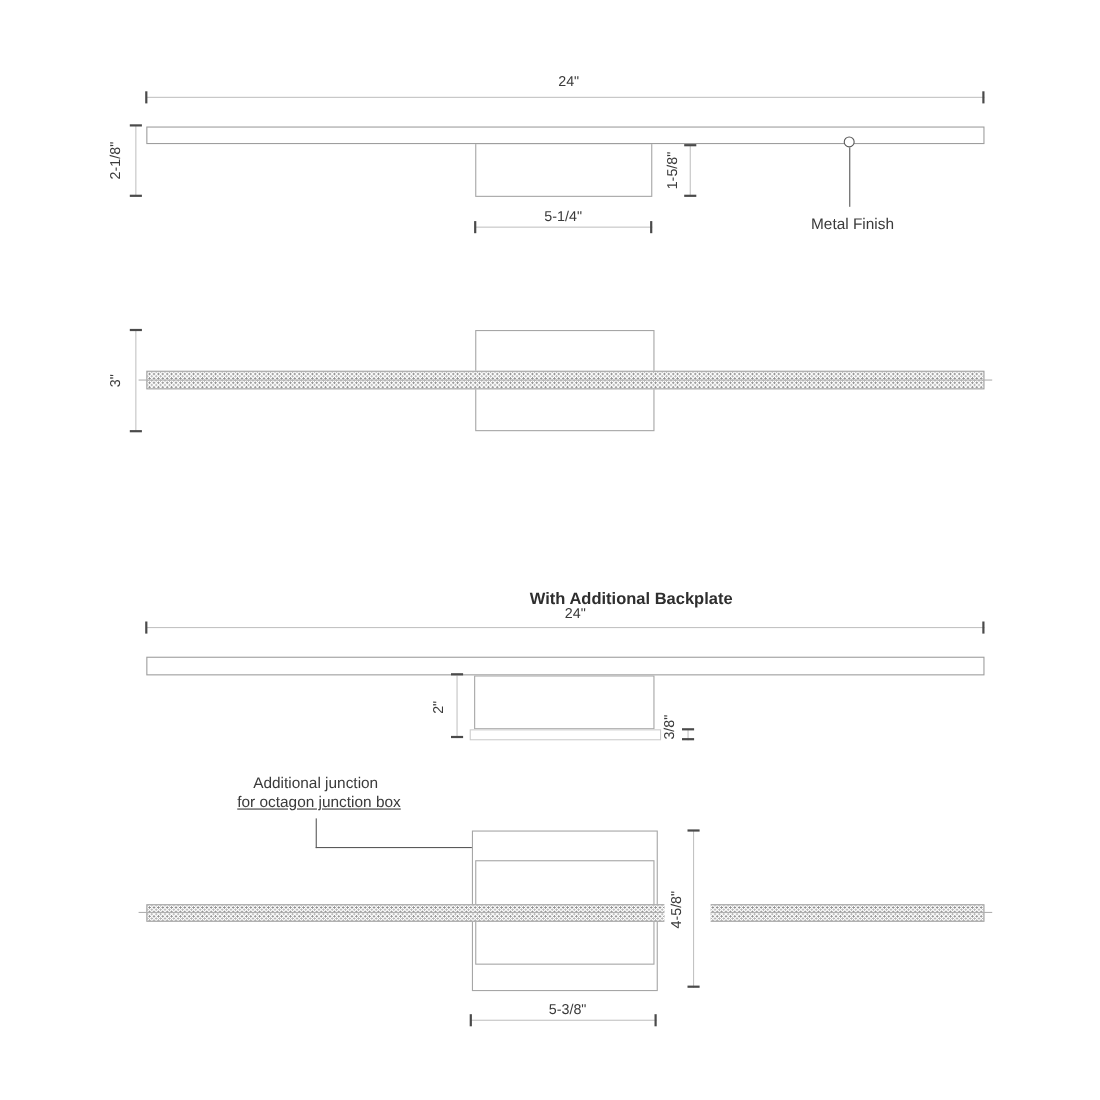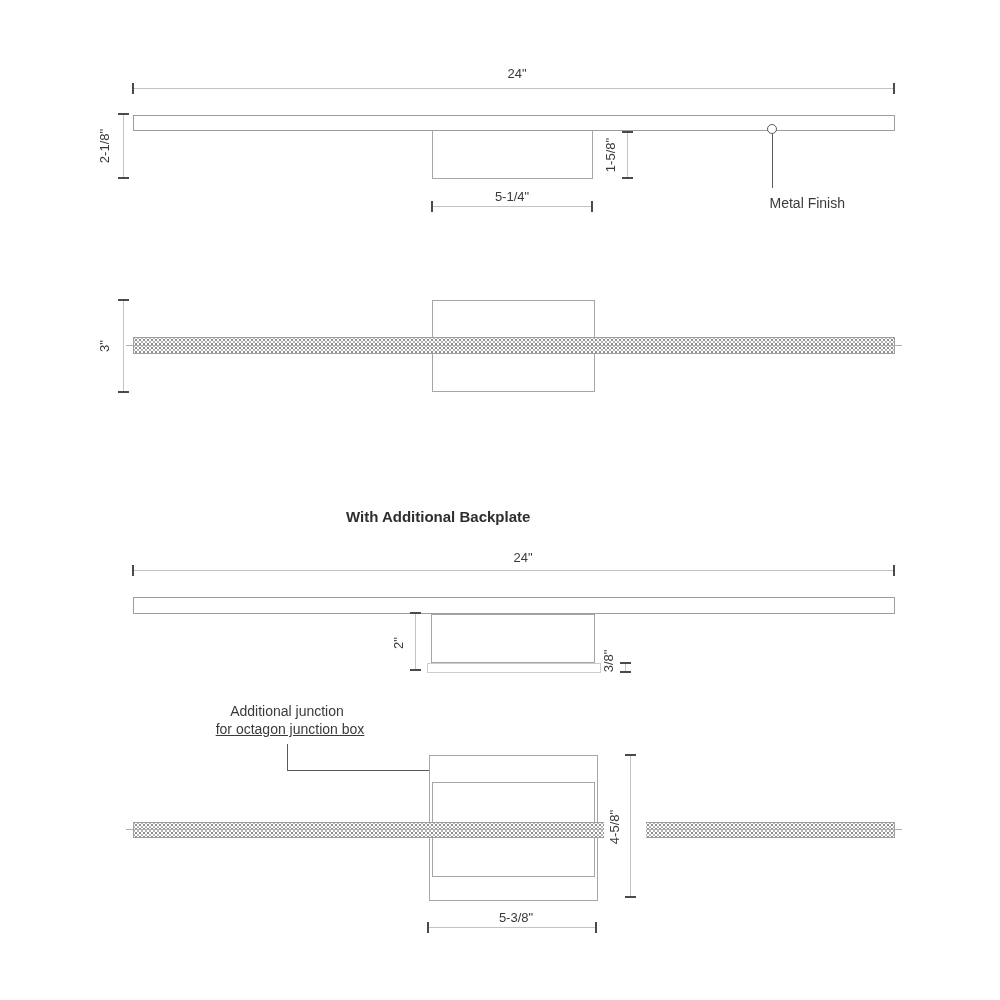--- a/index.html
+++ b/index.html
@@ -41,22 +41,22 @@
   .callout-line-h{position:absolute;height:1px;background:#5a5a5a;}
   .callout-circle{
     position:absolute;width:10px;height:10px;border-radius:50%;
     border:1.2px solid #5a5a5a;background:#ffffff;box-sizing:border-box;
   }
   .callout-label{
     position:absolute;font-size:14px;line-height:18px;text-align:center;
     white-space:nowrap;color:#3a3a3a;
   }
   .heading{
-    position:absolute;font-size:15px;font-weight:bold;text-align:left;
-    white-space:nowrap;color:#2e2e2e;
+    position:absolute;font-size:15px;font-weight:bold;text-align:right;
+    white-space:nowrap;color:#2e2e2e;margin-top:28px;
   }
   .mask{position:absolute;background:#ffffff;}
 </style>
 </head>
 <body>
 
 <div id="canvas">
 
   <div>
 
@@ -79,21 +79,21 @@
     <div class="tick-h" style="left:622px;top:177px;"></div>
     <div class="dim-label rot" style="left:581px;top:148px;width:60px;">1-5/8"</div>
 
     <div class="dline-h" style="left:432px;top:206px;width:161px;"></div>
     <div class="tick-v" style="left:431px;top:201px;"></div>
     <div class="tick-v" style="left:591px;top:201px;"></div>
     <div class="dim-label" style="left:472px;top:190px;width:80px;">5-1/4"</div>
 
     <div class="callout-circle" style="left:767px;top:124px;"></div>
     <div class="callout-line-v" style="left:772px;top:134px;height:54px;"></div>
-    <div class="callout-label" style="left:705px;top:194px;width:140px;text-align:right;">Metal Finish</div>
+    <div class="callout-label" style="left:705px;top:194px;width:140px;">Metal Finish</div>
   </div>
 
   <div>
     <div class="rect" style="left:432px;top:300px;width:163px;height:92px;"></div>
     <div class="bar hatch" style="left:133px;top:337px;width:762px;height:17px;"></div>
     <div class="centerline" style="left:126px;top:345px;width:776px;"></div>
 
     <div class="dline-v" style="left:123px;top:300px;height:92px;"></div>
     <div class="tick-h" style="left:118px;top:299px;"></div>
     <div class="tick-h" style="left:118px;top:391px;"></div>

